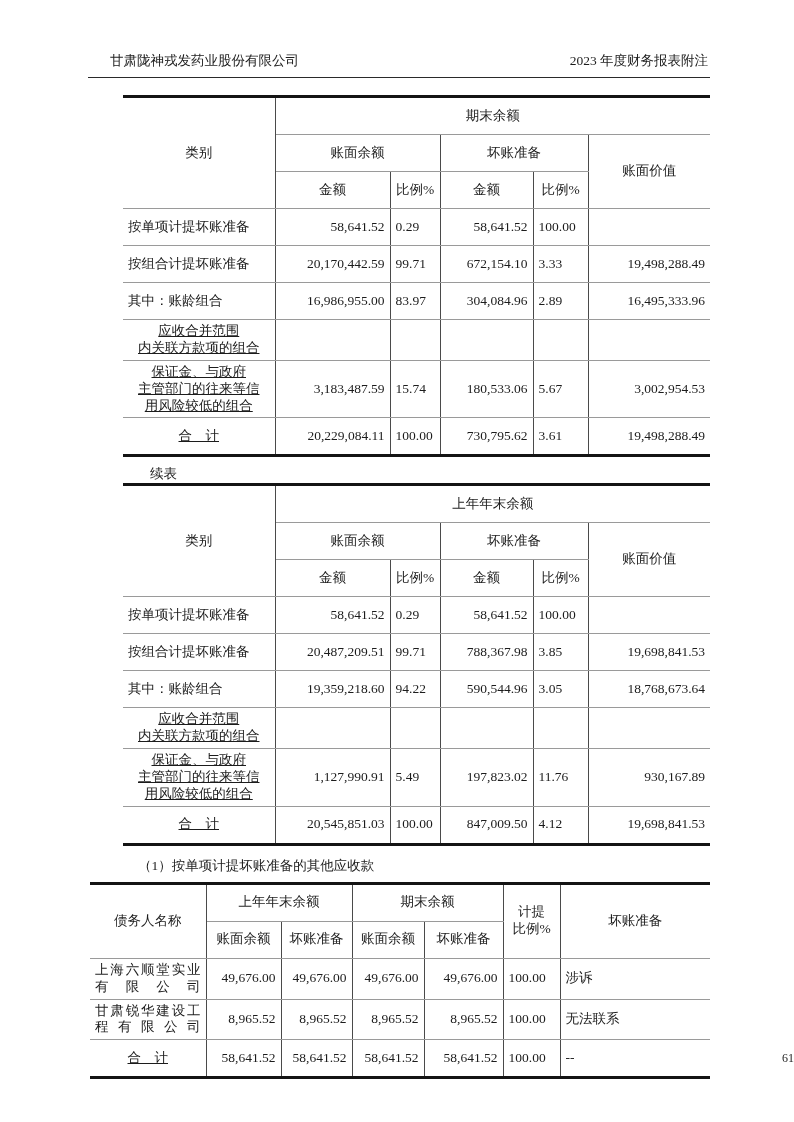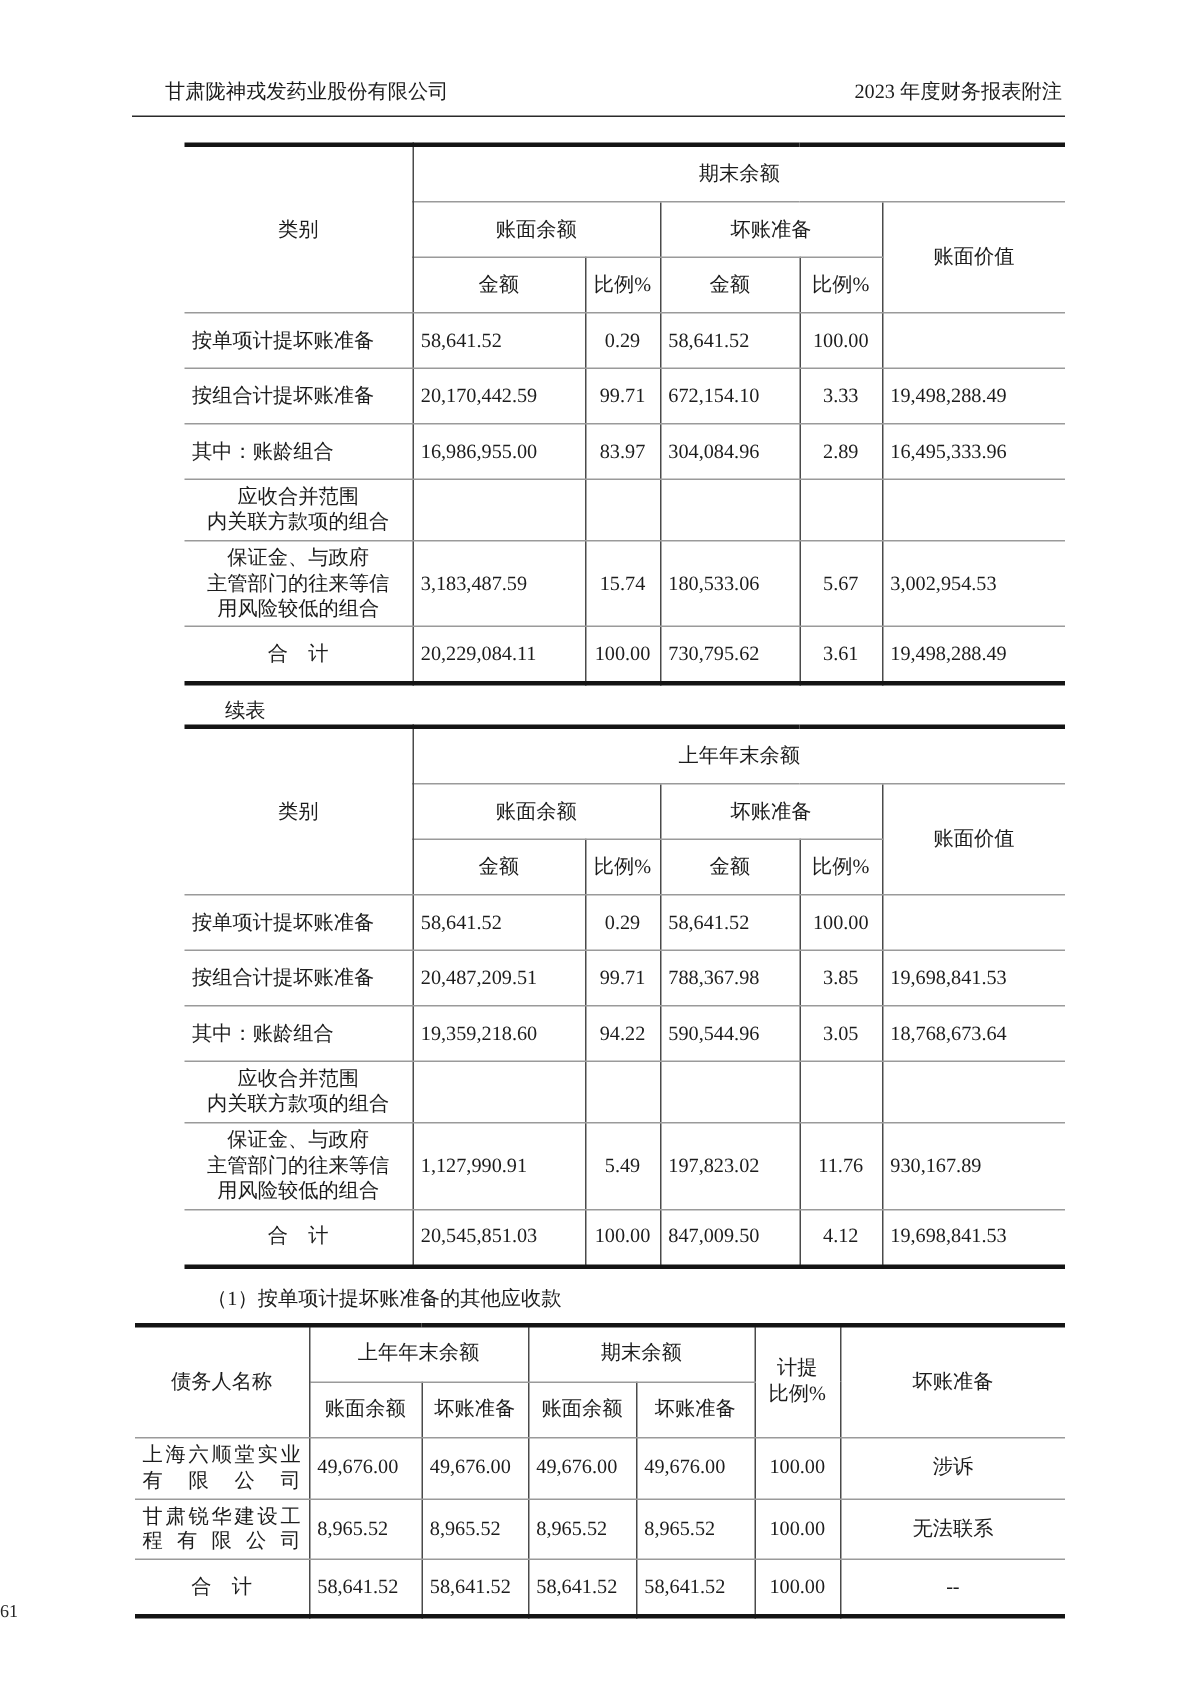--- a/index.html
+++ b/index.html
@@ -32,33 +32,33 @@
     line-height:1.25;
     vertical-align:middle;
     overflow:hidden;
   }
   .fin tr>*:first-child{border-left:none;}
   .fin tr>*:last-child{border-right:none;}
   .fin th{text-align:center;}
   .t12{width:587px;margin-left:123px;}
   .t12.first{margin-top:17px;}
   .t3{width:620px;margin-left:90px;margin-top:6px;}
-  .num{padding-right:6px;}
-  .ctr{text-align:center;}
+  .num{text-align:right;padding-right:6px;}
+  .ctr{}
   .cat-l{text-align:left;padding-left:6px;white-space:pre-line;margin-left:29px;}
-  .cat-c{text-align:center;white-space:pre-line;}
+  .cat-c{text-align:center;white-space:pre-line;text-decoration:underline;}
   .name-j{text-align:justify;text-align-last:justify;padding:3px 8px;}
   .pre{white-space:pre-line;}
   
   .cont-label{margin:8px 0 0 150px;font-size:13.5px;}
   .note{margin:11px 0 0 138px;font-size:13.5px;}
   .note.n1{margin-bottom:7px;}
   .page-num{
-    position:absolute;bottom:40px;left:0;right:0;
-    text-align:left;font-size:12px;color:#262626;
+    position:absolute;bottom:56px;left:0;right:0;
+    text-align:right;font-size:12px;color:#262626;
   }
 </style>
 </head>
 <body>
 
 <div class="page">
 
   <div class="doc-header">
     <span>甘肃陇神戎发药业股份有限公司</span>
     <span>2023 年度财务报表附注</span>

